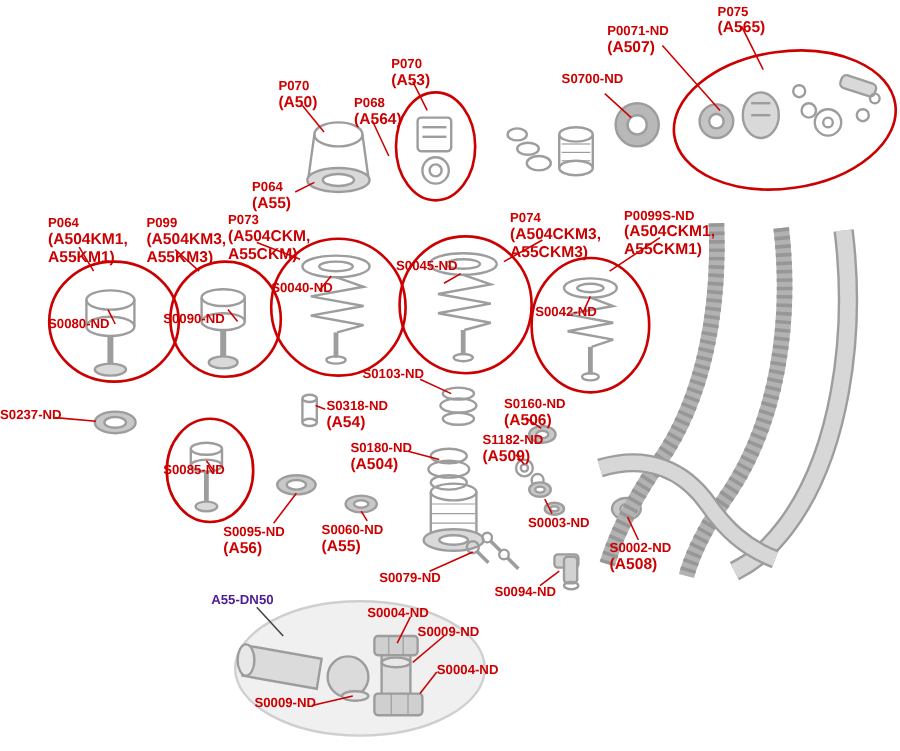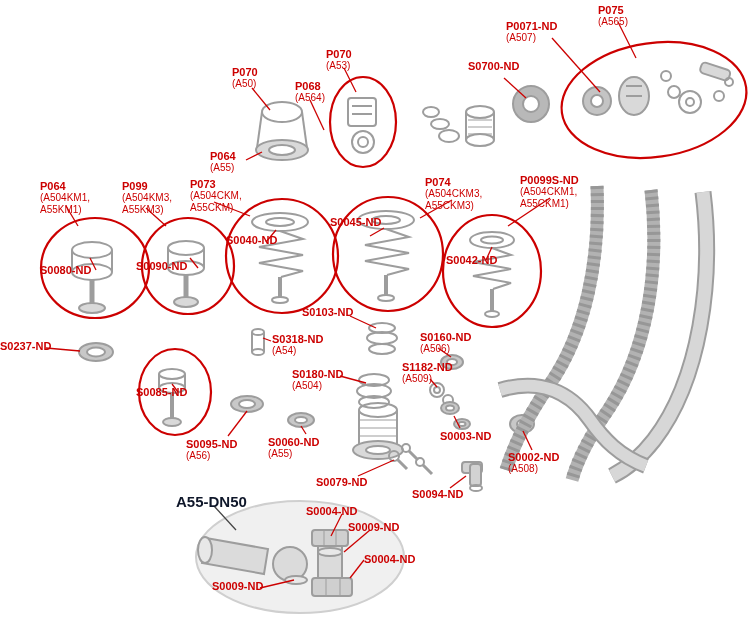--- a/index.html
+++ b/index.html
@@ -6,22 +6,22 @@
   .stage{
     position:relative;width:750px;height:626px;background:#ffffff;overflow:hidden;
     font-family:"Liberation Sans", sans-serif;
   }
   .art{position:absolute;left:0;top:0;}
   .lbl{
     position:absolute;color:#cc0000;font-weight:bold;font-size:11px;
     line-height:1.1;text-align:left;white-space:nowrap;z-index:5;
   }
   .lbl span{display:block;}
-  .lbl .s{font-size:10px;font-weight:normal;line-height:1.15;}
-  .lbl.black{color:#0f172a;font-size:15px;}
+  .lbl .s{font-size:13px;font-weight:bold;line-height:1.15;}
+  .lbl.black{color:#4c1d95;font-size:11px;}
 </style>
 </head>
 <body>
 
 <div class="stage">
 
   <svg class="art" width="750" height="626" viewBox="0 0 750 626" xmlns="http://www.w3.org/2000/svg">
 
     <g stroke="#9d9d9d" fill="none" stroke-width="2">
 

